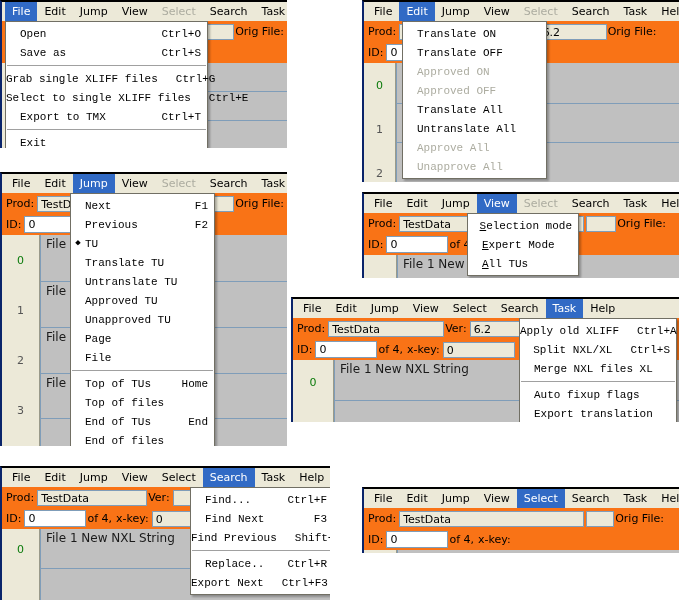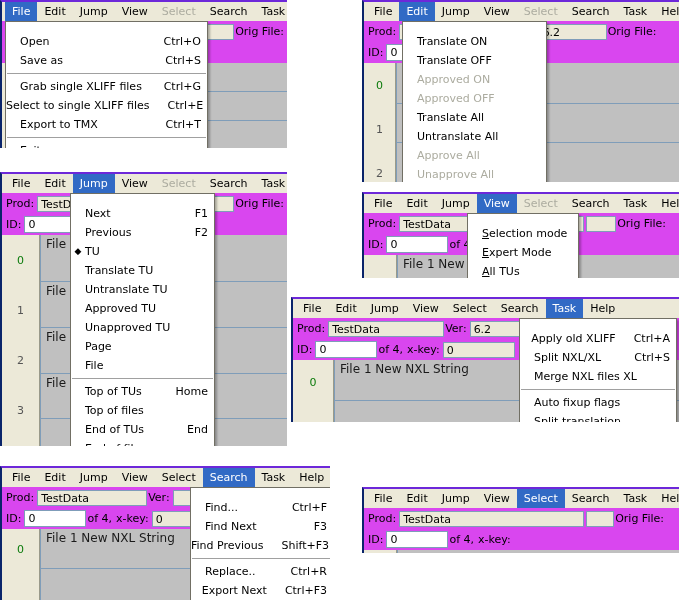--- a/index.html
+++ b/index.html
@@ -9,23 +9,23 @@
     font-family:"DejaVu Sans","Liberation Sans",sans-serif;
     font-size:11px;
     color:#000;
     overflow:hidden;
     position:relative;
   }
 
   
   .win{
     position:absolute;
-    background:#d946ef;
+    background:#f97316;
     border-left:2px solid #0a246a;
-    border-top:2px solid #6d28d9;
+    border-top:2px solid #000000;
     box-sizing:border-box;
     overflow:hidden;
   }
 
   
   .menubar{
     height:19px;
     background:#ece9d8;
     display:flex;
     align-items:stretch;
@@ -76,23 +76,24 @@
         display:flex;flex-direction:column;}
   .grow{border-top:1px solid #7f9db9;box-sizing:border-box;padding:2px 4px 0 5px;font-size:12px;color:#1a1a1a;}
   .grow:first-child{border-top:none;}
 
   
   .menu{
     position:absolute;
     background:#ffffff;
     border:1px solid #716f64;
     box-shadow:2px 2px 2px rgba(0,0,0,.28);
-    padding:10px 0;
+    padding:2px 0;
     box-sizing:border-box;
     z-index:50;
+    font-family:Liberation Mono, monospace;
   }
   .mi{
     display:flex;align-items:center;
     height:19px;
     font-size:11px;
     color:#000;
     white-space:nowrap;
     padding:0 6px 0 0;
   }
   .mi .bullet{width:14px;text-align:center;font-size:9px;line-height:19px;}
@@ -424,21 +425,21 @@
         <span class="bullet"></span>
         <span class="txt">Merge NXL files XL</span>
       </div>
       <div class="msep"></div>
       <div class="mi">
         <span class="bullet"></span>
         <span class="txt">Auto fixup flags</span>
       </div>
       <div class="mi">
         <span class="bullet"></span>
-        <span class="txt">Split translation</span>
+        <span class="txt">Export translation</span>
       </div>
     </div>
 </div>
 
 <div class="win" id="p-search" style="left:0;top:466px;width:330px;height:134px;">
   <div class="menubar">
       <div class="mb-item">File</div>
       <div class="mb-item">Edit</div>
       <div class="mb-item">Jump</div>
       <div class="mb-item">View</div>

